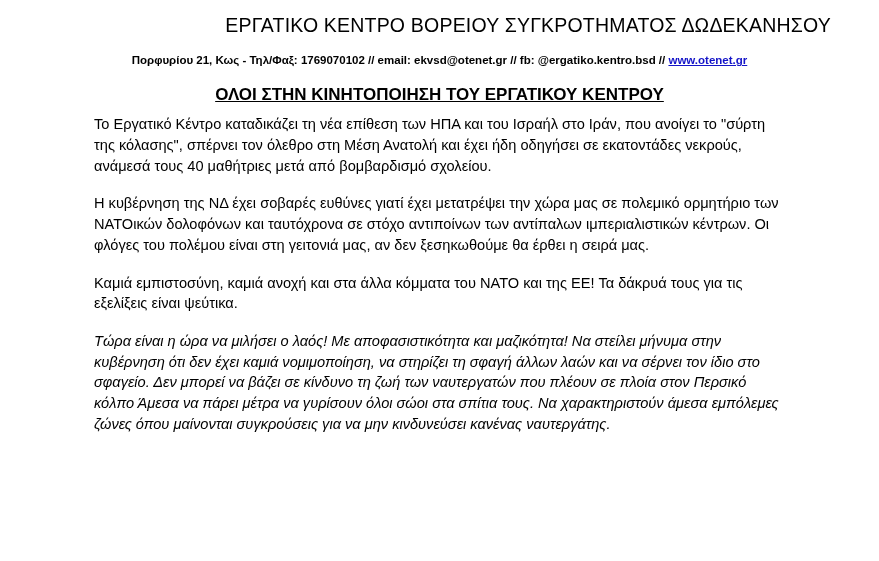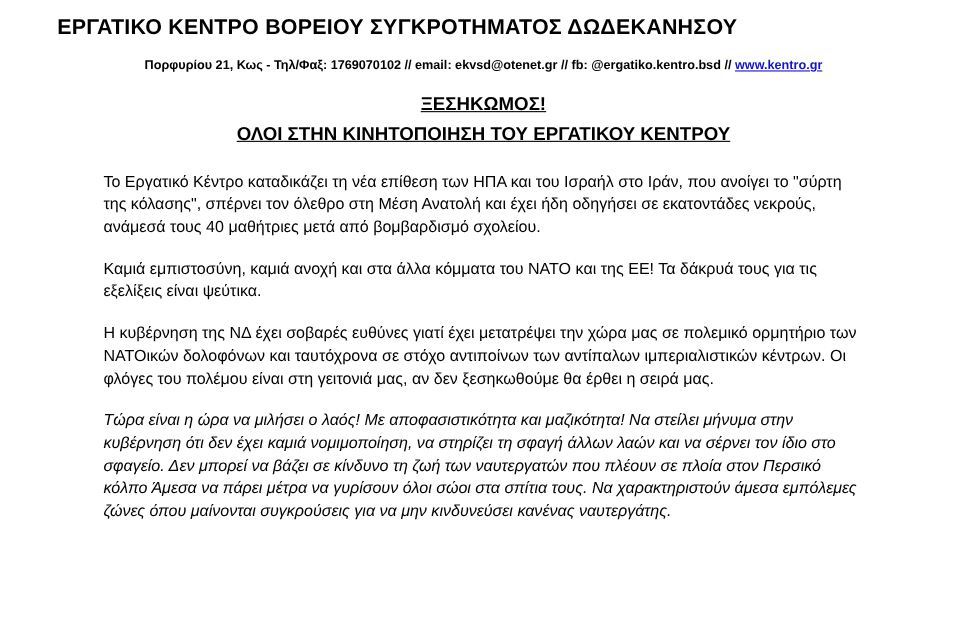--- a/index.html
+++ b/index.html
@@ -15,25 +15,25 @@
     color: #000000;
     overflow: hidden;
   }
   .page {
     width: 879px;
     height: 561px;
     padding: 0;
     position: relative;
   }
   .org-title {
-    text-align: left;
+    text-align: right;
     font-size: 19.5px;
-    font-weight: bold;
+    font-weight: normal;
     letter-spacing: 0.2px;
-    margin: 14px 0 0 4px;
+    margin: 14px 0 0 16px;
     padding: 0 48px;
     line-height: 1.2;
   }
   .contact-line {
     text-align: center;
     font-size: 11.5px;
     font-weight: bold;
     margin: 16px 0 0 0;
     padding: 0 40px;
     line-height: 1.3;
@@ -61,47 +61,46 @@
     padding: 0 96px;
   }
   .headline3 {
     font-size: 17px;
     font-weight: bold;
     line-height: 1.35;
     margin-top: 4px;
     padding: 0 40px;
   }
   .body-text {
-    margin: 22px 0 0 0;
+    margin: 7px 0 0 0;
     padding: 0 90px 0 94px;
   }
   .para {
     font-size: 14.6px;
     line-height: 1.42;
     text-align: left;
     margin: 0 0 17px 0;
   }
   .para:last-child { margin-bottom: 0; font-style: italic; }
 </style>
 </head>
 <body>
 
 <div class="page">
 
   <h1 class="org-title">ΕΡΓΑΤΙΚΟ ΚΕΝΤΡΟ ΒΟΡΕΙΟΥ ΣΥΓΚΡΟΤΗΜΑΤΟΣ ΔΩΔΕΚΑΝΗΣΟΥ</h1>
 
   <div class="contact-line">
-    <span>Πορφυρίου 21, Κως - Τηλ/Φαξ: 1769070102 // email: ekvsd@otenet.gr // fb: @ergatiko.kentro.bsd // </span><a href="#">www.kentro.gr</a>
+    <span>Πορφυρίου 21, Κως - Τηλ/Φαξ: 1769070102 // email: ekvsd@otenet.gr // fb: @ergatiko.kentro.bsd // </span><a href="#">www.otenet.gr</a>
   </div>
 
   <div class="headline-block">
-    <div class="headline1">ΞΕΣΗΚΩΜΟΣ!</div>
     <div class="headline2">ΟΛΟΙ ΣΤΗΝ ΚΙΝΗΤΟΠΟΙΗΣΗ  ΤΟΥ ΕΡΓΑΤΙΚΟΥ ΚΕΝΤΡΟΥ</div>
   </div>
 
   <div class="body-text">
     <p class="para">Το Εργατικό Κέντρο καταδικάζει τη νέα επίθεση των ΗΠΑ και του Ισραήλ στο Ιράν, που ανοίγει το "σύρτη της κόλασης", σπέρνει τον όλεθρο στη Μέση Ανατολή και έχει ήδη οδηγήσει σε εκατοντάδες νεκρούς, ανάμεσά τους 40  μαθήτριες μετά από βομβαρδισμό σχολείου.</p>
+    <p class="para">Η κυβέρνηση της ΝΔ έχει σοβαρές ευθύνες γιατί έχει μετατρέψει την χώρα μας σε πολεμικό ορμητήριο των ΝΑΤΟικών δολοφόνων και ταυτόχρονα σε στόχο αντιποίνων των αντίπαλων ιμπεριαλιστικών κέντρων. Οι φλόγες του πολέμου είναι στη γειτονιά μας, αν δεν ξεσηκωθούμε θα έρθει η σειρά μας.</p>
     <p class="para">Καμιά εμπιστοσύνη, καμιά ανοχή και στα άλλα κόμματα του ΝΑΤΟ και της ΕΕ! Τα δάκρυά τους για τις εξελίξεις είναι ψεύτικα.</p>
-    <p class="para">Η κυβέρνηση της ΝΔ έχει σοβαρές ευθύνες γιατί έχει μετατρέψει την χώρα μας σε πολεμικό ορμητήριο των ΝΑΤΟικών δολοφόνων και ταυτόχρονα σε στόχο αντιποίνων των αντίπαλων ιμπεριαλιστικών κέντρων. Οι φλόγες του πολέμου είναι στη γειτονιά μας, αν δεν ξεσηκωθούμε θα έρθει η σειρά μας.</p>
     <p class="para">Τώρα είναι η ώρα να μιλήσει ο λαός! Με αποφασιστικότητα και μαζικότητα! Να στείλει μήνυμα στην κυβέρνηση ότι δεν έχει καμιά νομιμοποίηση, να στηρίζει τη σφαγή άλλων λαών και να σέρνει τον ίδιο στο σφαγείο. Δεν μπορεί  να βάζει σε κίνδυνο τη ζωή των ναυτεργατών που πλέουν σε πλοία στον Περσικό κόλπο Άμεσα να πάρει μέτρα να γυρίσουν όλοι σώοι στα σπίτια τους. Να χαρακτηριστούν άμεσα εμπόλεμες ζώνες όπου μαίνονται συγκρούσεις για να μην κινδυνεύσει κανένας ναυτεργάτης.</p>
   </div>
 
 </div>
 
 </body></html>

